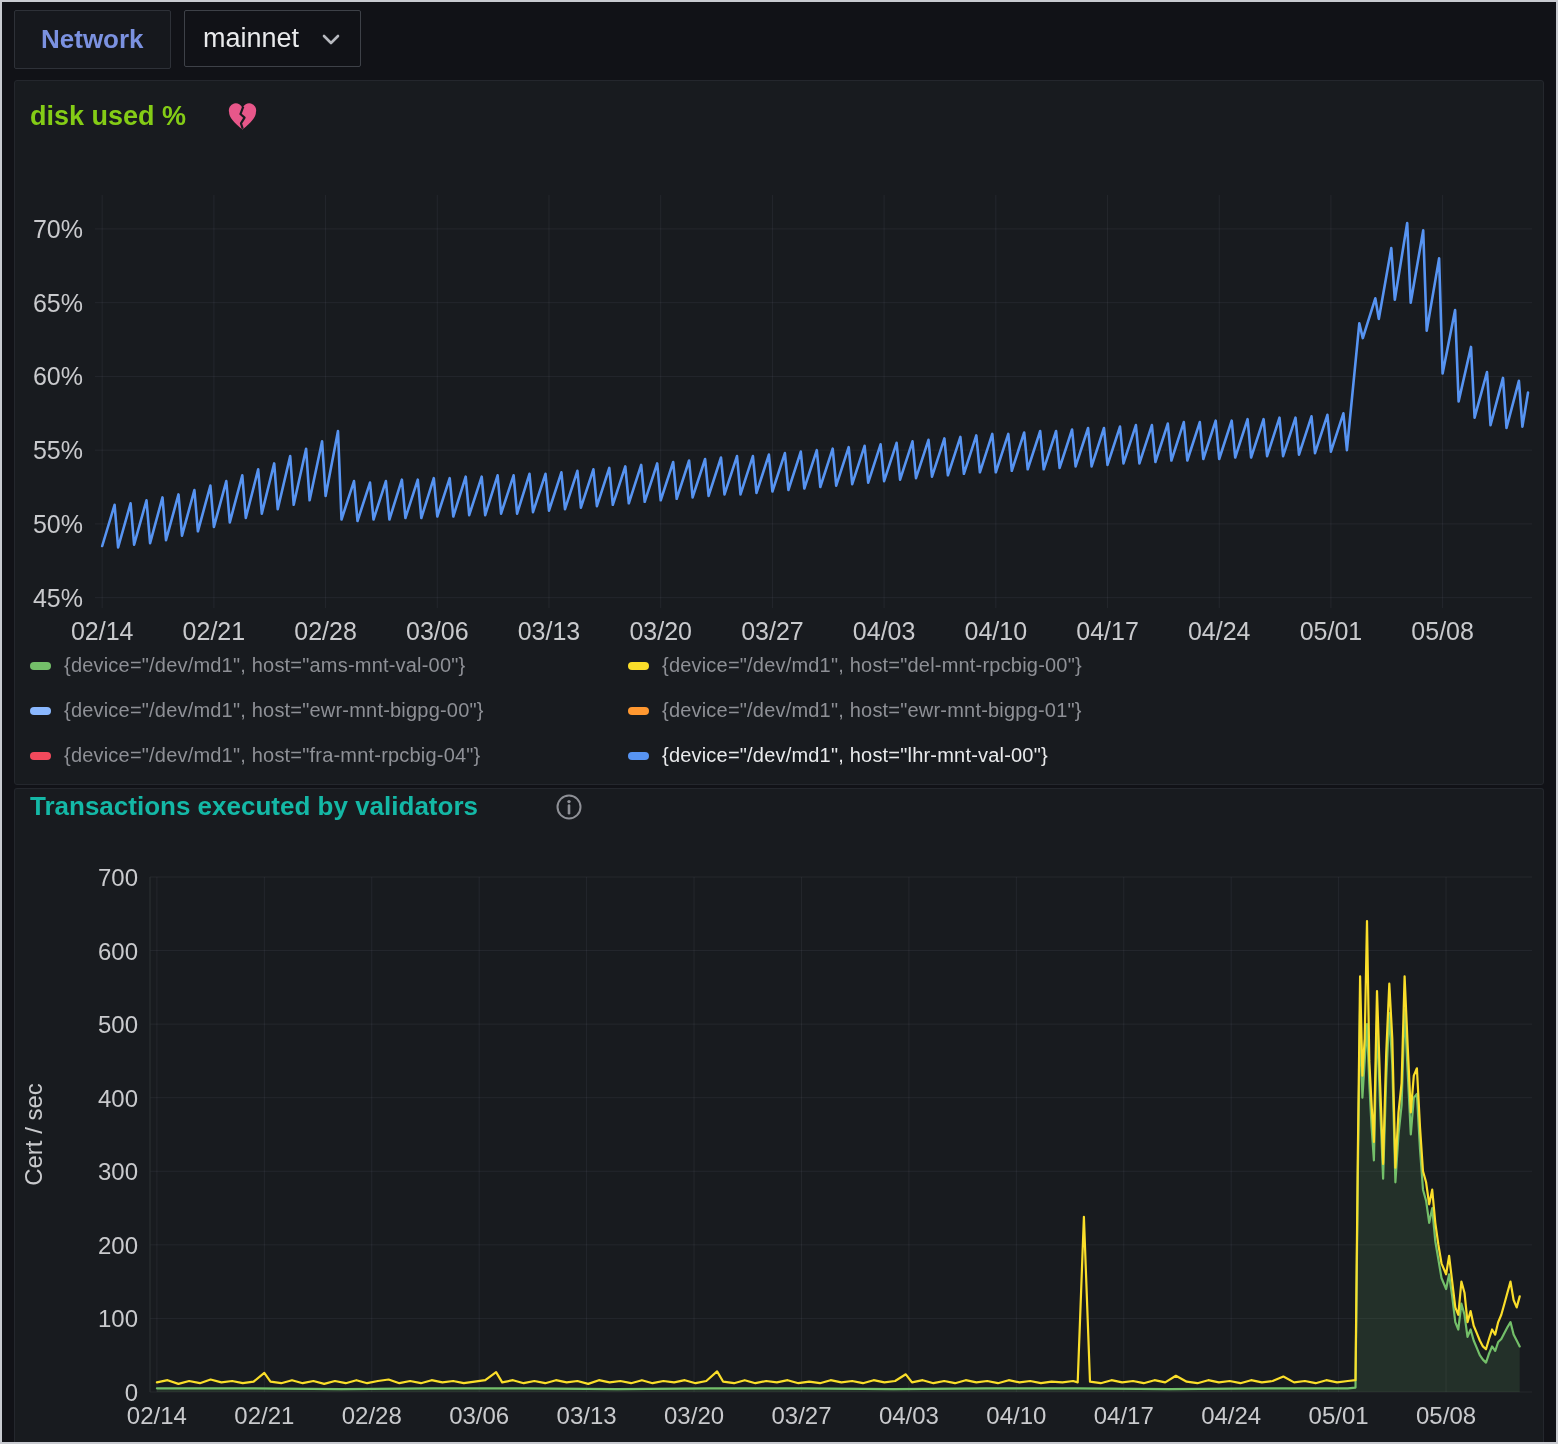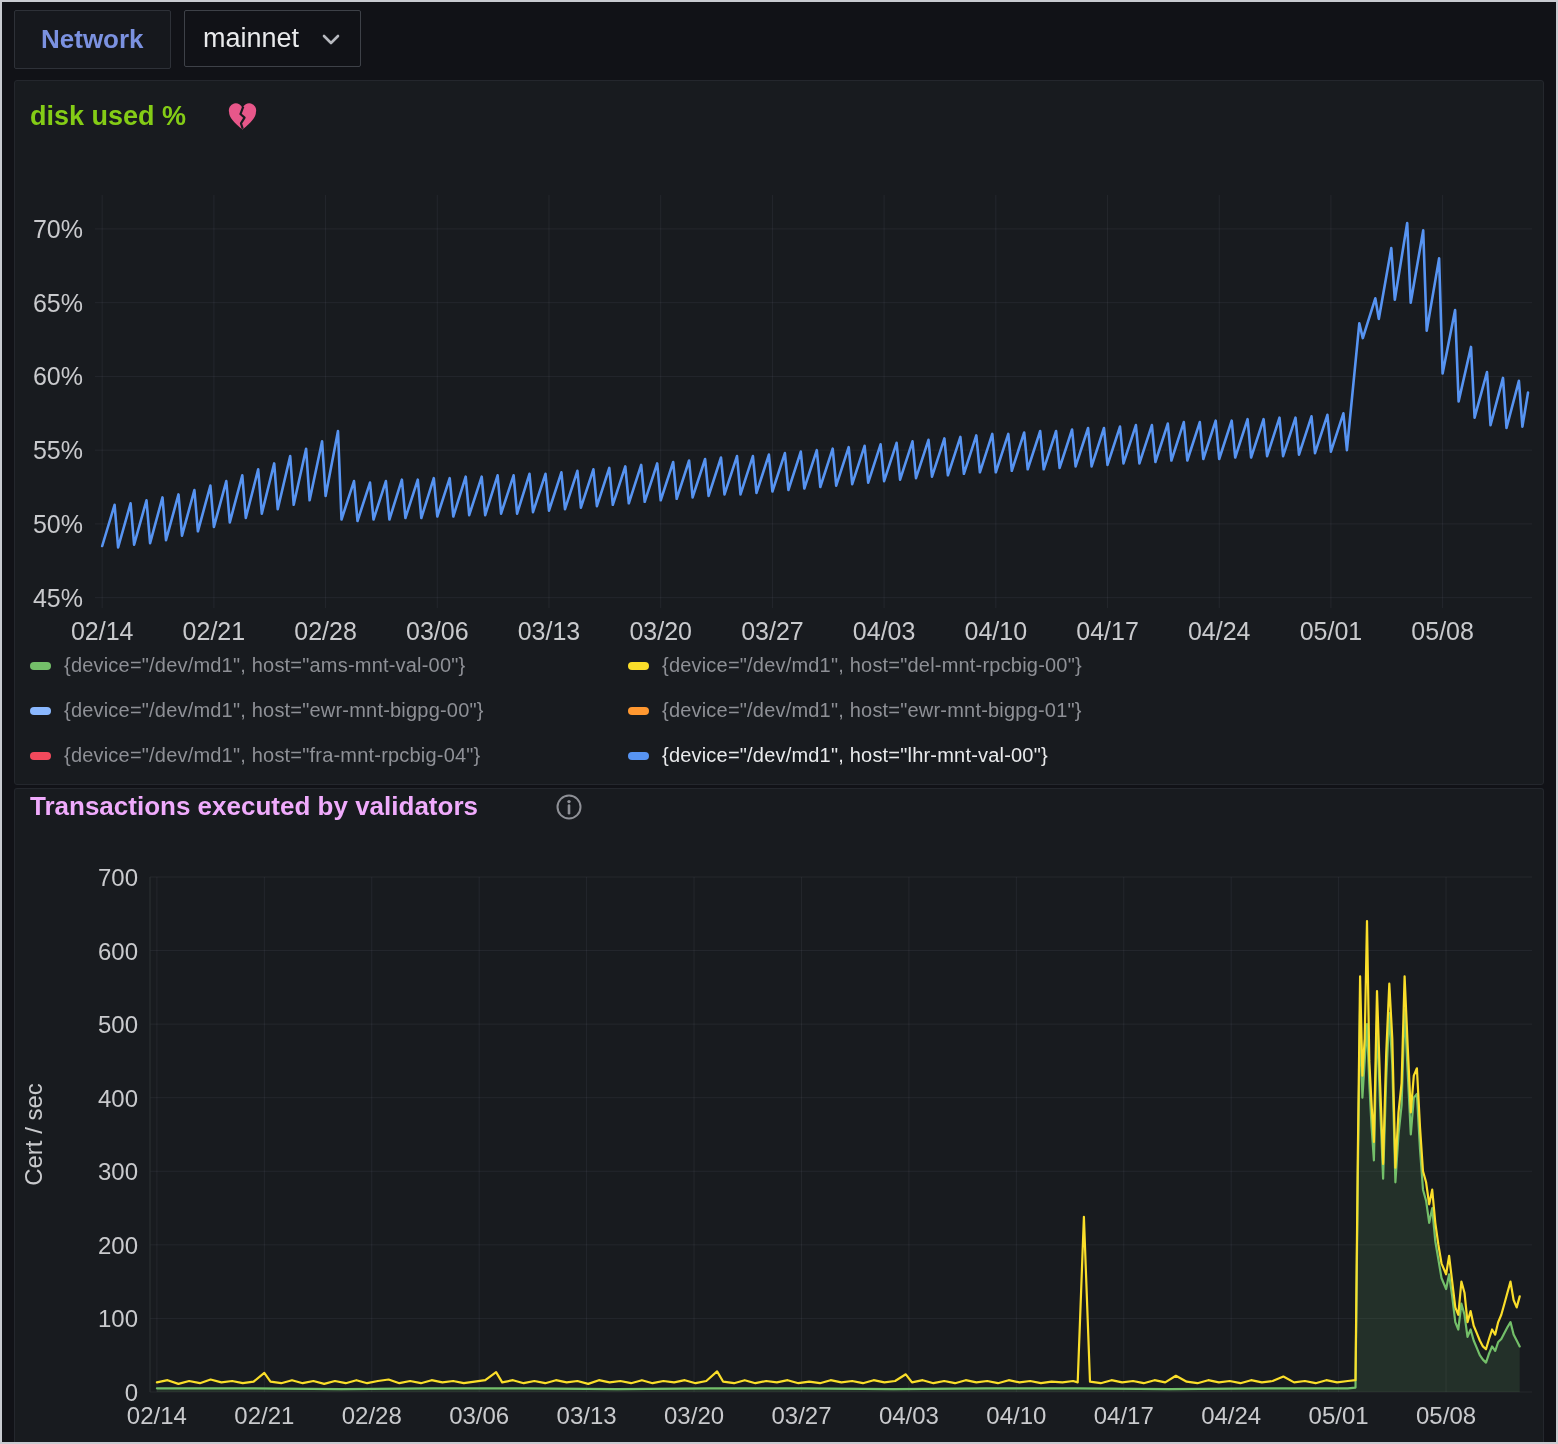--- a/index.html
+++ b/index.html
@@ -23,21 +23,21 @@
     background:#111217;border:1px solid #3E4148;border-radius:2px;
     color:#E9EAEC;font-size:27px;font-weight:500;cursor:pointer;margin-left:30px;
   }
 
   .panel{position:absolute;background:#181B1F;border:1px solid #24272D;border-radius:3px;z-index:0}
   #p1{left:14px;top:80px;width:1530px;height:705px}
   #p2{left:14px;top:788px;width:1530px;height:656px;border-bottom:none;border-bottom-left-radius:0;border-bottom-right-radius:0}
 
   .title1{position:absolute;left:30px;top:101px;font-size:27px;font-weight:600;color:#84cc16;z-index:3;cursor:pointer}
   .heart{position:absolute;left:227px;top:102px;z-index:3}
-  .title2{position:absolute;left:30px;top:791px;font-size:26px;font-weight:600;color:#f0abfc;z-index:3;cursor:pointer}
+  .title2{position:absolute;left:30px;top:791px;font-size:26px;font-weight:600;color:#14b8a6;z-index:3;cursor:pointer}
   .info{position:absolute;left:554px;top:792px;z-index:3;cursor:pointer}
 
   svg.chart{position:absolute;left:0;z-index:1}
   #c1{top:80px}
   #c2{top:850px}
   svg text{font-family:"Liberation Sans",sans-serif}
 
   .legend{position:absolute;left:30px;top:652px;display:grid;grid-template-columns:598px auto;row-gap:18px;z-index:3}
   .legend-item{display:flex;align-items:center;height:27px;cursor:pointer}
   .marker{width:21px;height:8px;border-radius:4px;margin-right:13px;flex:none}

